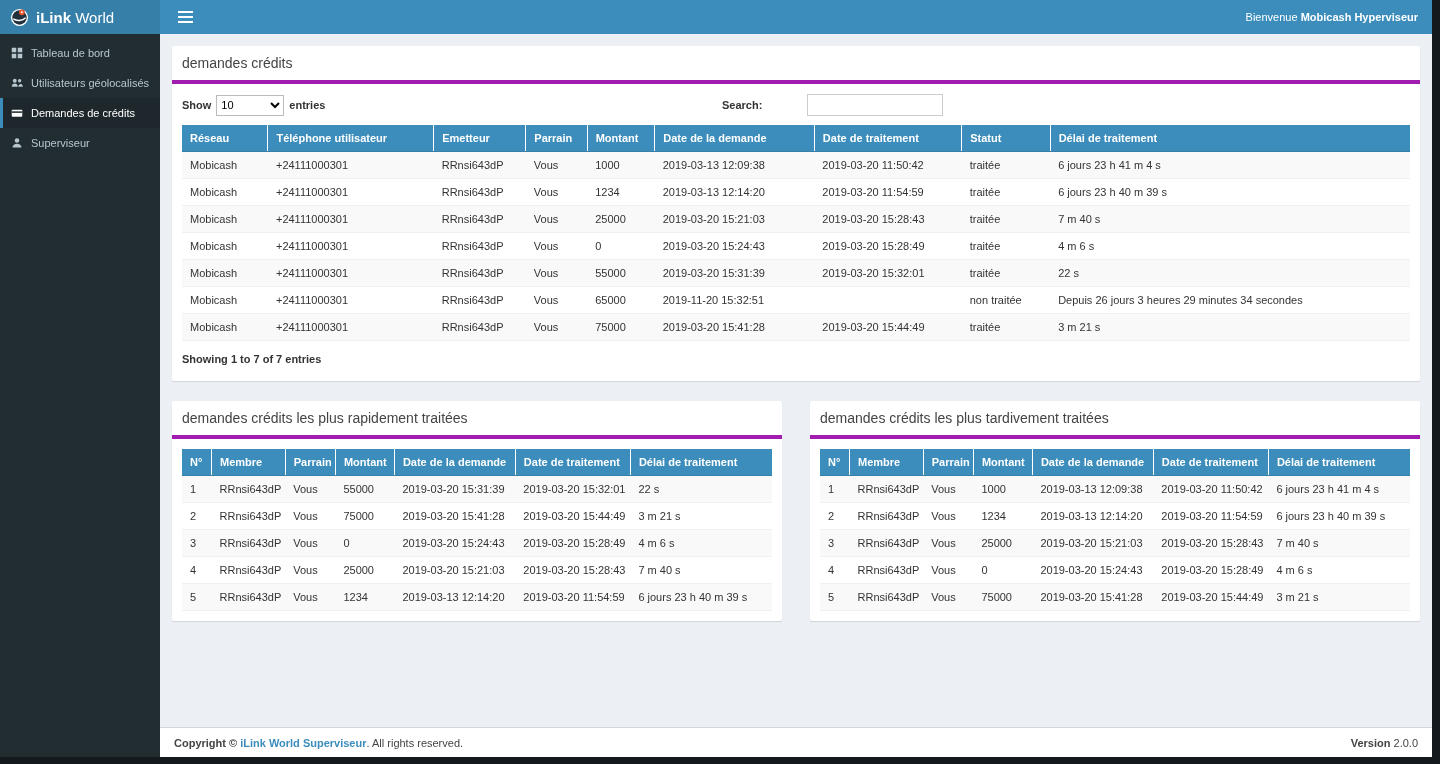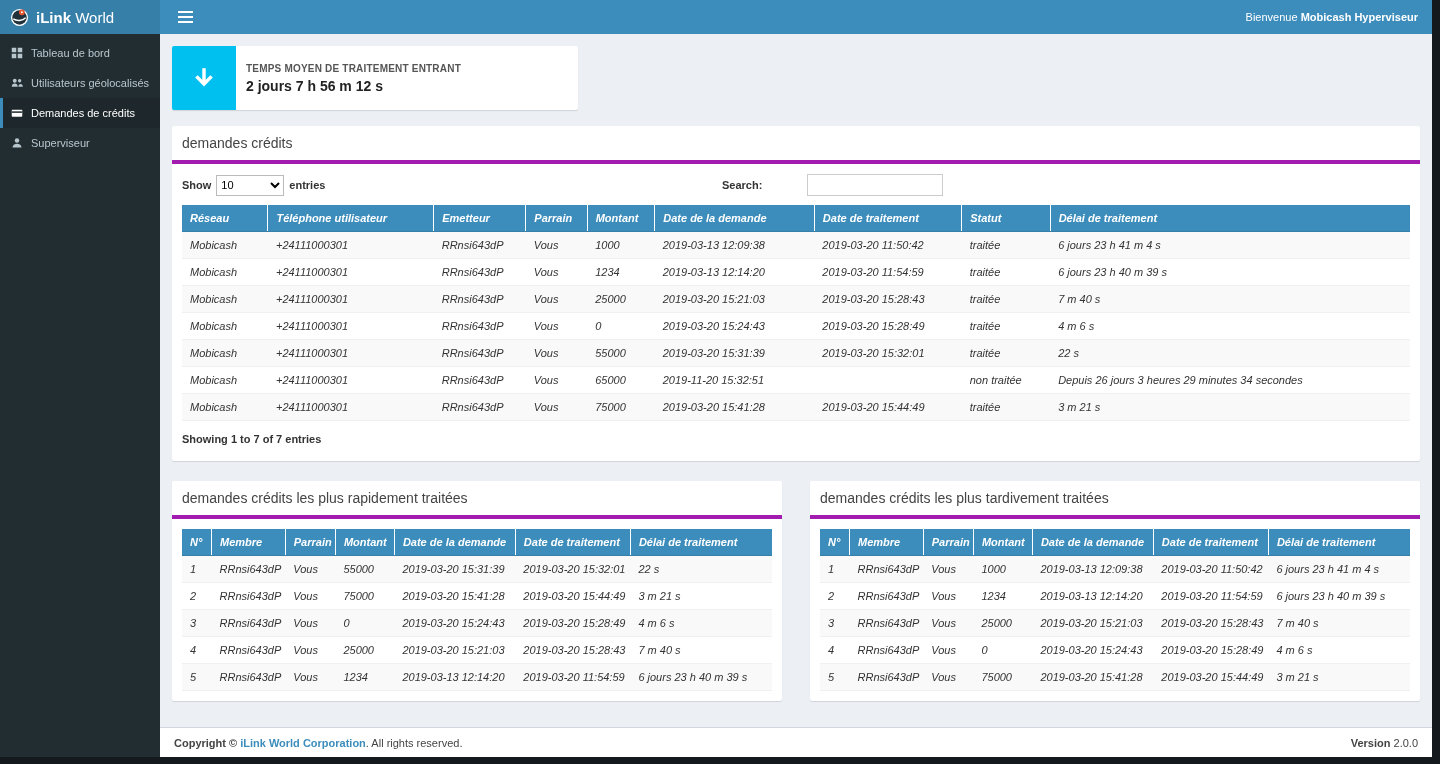--- a/index.html
+++ b/index.html
@@ -44,21 +44,21 @@
   .box-body { padding: 10px; }
 
   .dt-top { display: flex; align-items: center; margin-bottom: 9px; font-size: 11px; font-weight: bold; color: #333; }
   .dt-length { display: flex; align-items: center; gap: 5px; }
   .dt-length select { font-size: 11px; border: 1px solid #bbb; background: #fff; height: 21px; width: 68px;
                       font-family: "Liberation Sans", sans-serif; }
   .dt-search { margin-left: auto; margin-right: 38%; display: flex; align-items: center; gap: 40px; }
   .dt-search input { border: 1px solid #ccc; height: 22px; width: 136px; margin-left: 5px; padding: 0 5px;
                      font-family: "Liberation Sans", sans-serif; font-size: 11px; }
 
-  table.dt { width: 100%; border-collapse: collapse; font-size: 11px; color: #333; table-layout: fixed; font-style: italic; }
+  table.dt { width: 100%; border-collapse: collapse; font-size: 11px; color: #333; table-layout: fixed; }
   table.dt thead th { background: #3c8dbc; color: #fff; text-align: left; font-weight: bold; padding: 7px 8px;
                       border-right: 1px solid rgba(255,255,255,.25); border-bottom: 1px solid #367fa9; cursor: pointer;
                       overflow: hidden; white-space: nowrap; }
   table.dt thead th:last-child { border-right: none; }
   table.dt tbody td { padding: 7px 8px; border-bottom: 1px solid #f0f0f0; overflow: hidden; white-space: nowrap; }
   table.dt tbody tr:nth-child(odd) { background: #f9f9f9; }
 
   .main-table th:nth-child(1) { width: 7%; }
   .main-table th:nth-child(2) { width: 13.5%; }
   .main-table th:nth-child(3) { width: 7.5%; }
@@ -167,31 +167,20 @@
               </svg>
         </span>
         <span>Superviseur</span>
       </a>
         </li>
     </ul>
   </aside>
 
   <main class="content">
 
-    <div class="info-box">
-      <div class="info-box-icon">
-        <svg width="26" height="26" viewBox="0 0 24 24">
-            <path d="M12 3v13M5 10.5l7 7 7-7" stroke="#fff" stroke-width="3.2" fill="none"></path>
-          </svg>
-      </div>
-      <div class="info-box-content">
-        <span class="info-box-text">TEMPS MOYEN DE TRAITEMENT ENTRANT</span>
-        <span class="info-box-number">2 jours 7 h 56 m 12 s</span>
-      </div>
-    </div>
 
     <section class="box">
       <div class="box-header">demandes crédits</div>
       <div class="box-body">
 
         <div class="dt-top">
           <div class="dt-length">
             <span>Show</span>
             <select>
               <option>10</option>
@@ -438,20 +427,20 @@
           </table>
         </div>
       </section>
 
     </div>
 
   </main>
 
   <footer class="main-footer">
     <span>
-      <b>Copyright © </b><a>iLink World Corporation</a><span>. All rights reserved.</span>
+      <b>Copyright © </b><a>iLink World Superviseur</a><span>. All rights reserved.</span>
     </span>
     <span>
       <b>Version</b>&nbsp;<span>2.0.0</span>
     </span>
   </footer>
 
 </div>
 
 </body></html>

